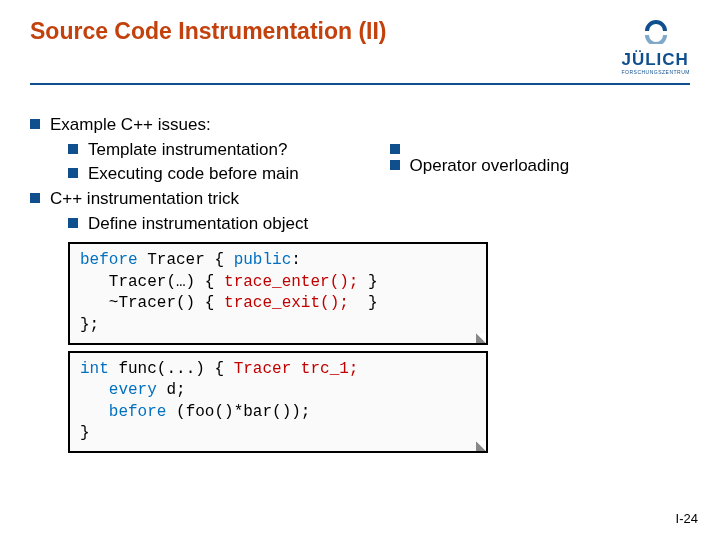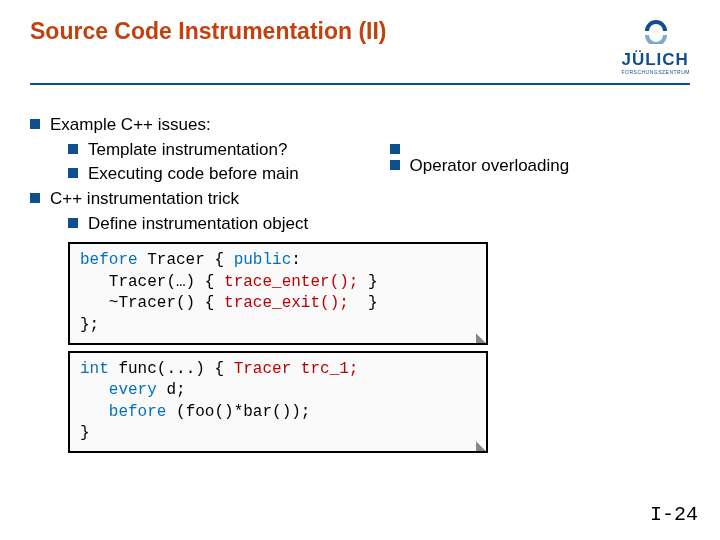--- a/index.html
+++ b/index.html
@@ -111,22 +111,22 @@
     width: 0; height: 0;
     border-left: 10px solid transparent;
     border-top: 10px solid #fff;
   }
   .kw { color: #0070c0; }
   .fn { color: #c00000; }
   .pagenum {
     position: absolute;
     bottom: 14px;
     right: 22px;
-    font-family: Liberation Mono, monospace;
-    font-size: 20px;
+    font-family: Liberation Sans, sans-serif;
+    font-size: 13px;
     color: #000;
   }
 </style>
 </head>
 <body>
 
 <div class="slide">
 
   <div class="header">
     <div class="title">Source Code Instrumentation (II)</div>

